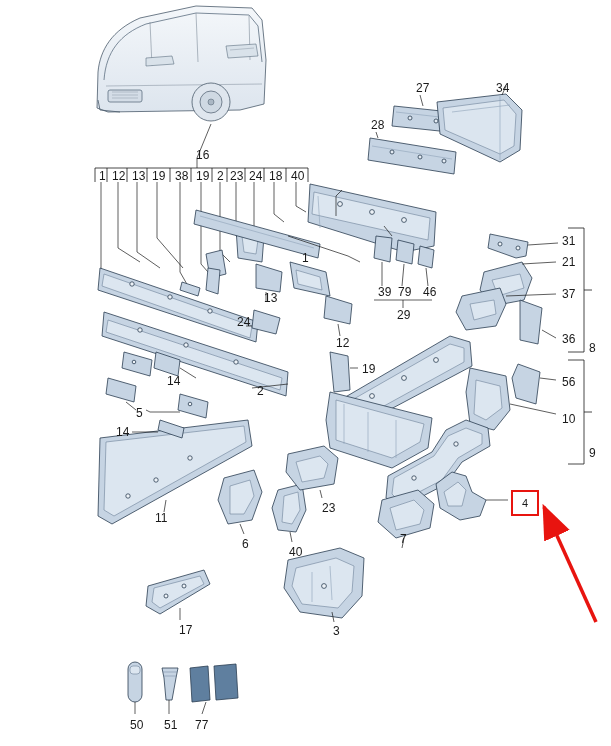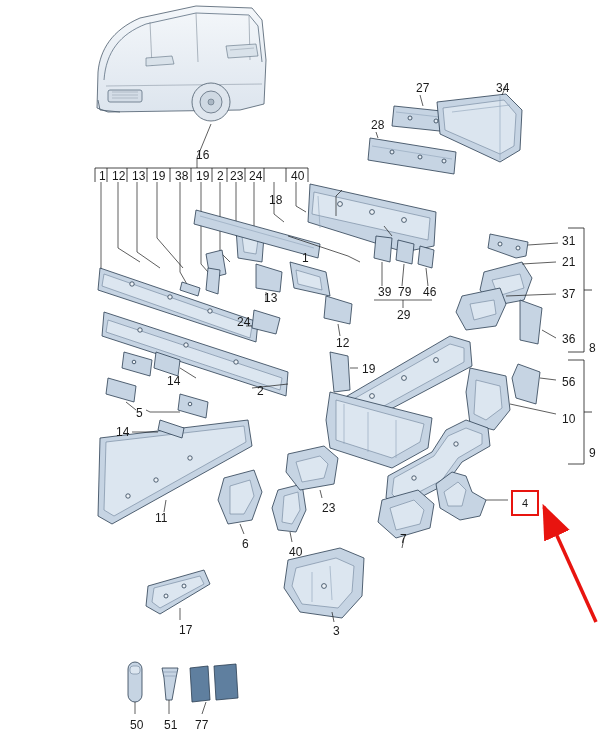--- a/index.html
+++ b/index.html
@@ -378,21 +378,21 @@
 
   <div class="lbl" style="left:99px;  top:171px;">1</div>
   <div class="lbl" style="left:112px; top:171px;">12</div>
   <div class="lbl" style="left:132px; top:171px;">13</div>
   <div class="lbl" style="left:152px; top:171px;">19</div>
   <div class="lbl" style="left:175px; top:171px;">38</div>
   <div class="lbl" style="left:196px; top:171px;">19</div>
   <div class="lbl" style="left:217px; top:171px;">2</div>
   <div class="lbl" style="left:230px; top:171px;">23</div>
   <div class="lbl" style="left:249px; top:171px;">24</div>
-  <div class="lbl" style="left:269px; top:171px;margin-top:24px;">18</div>
+  <div class="lbl" style="left:269px; top:171px;">18</div>
   <div class="lbl" style="left:291px; top:171px;">40</div>
   <div class="lbl" style="left:196px; top:150px;">16</div>
 
   <div class="lbl" style="left:416px; top:83px;">27</div>
   <div class="lbl" style="left:496px; top:83px;">34</div>
   <div class="lbl" style="left:371px; top:120px;">28</div>
 
   <div class="lbl" style="left:562px; top:236px;">31</div>
   <div class="lbl" style="left:562px; top:257px;">21</div>
   <div class="lbl" style="left:562px; top:289px;">37</div>

